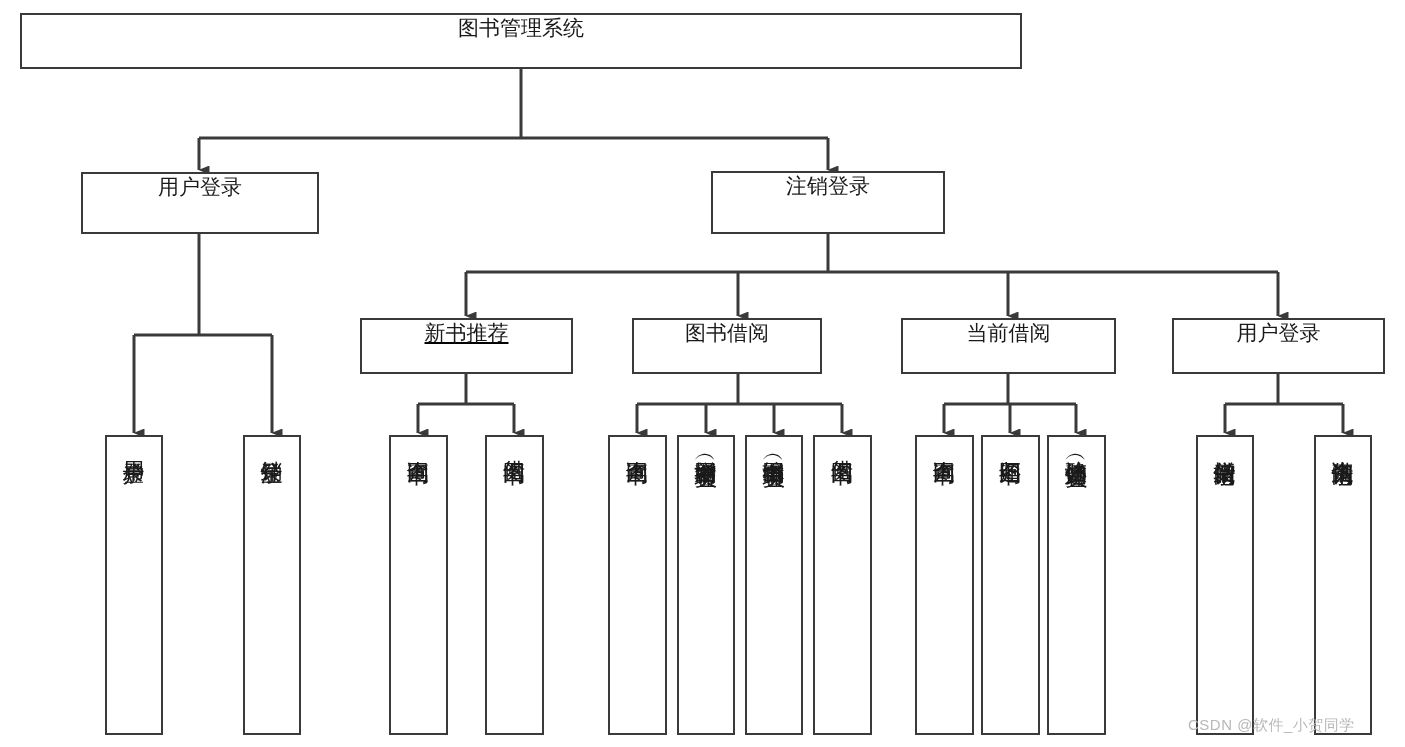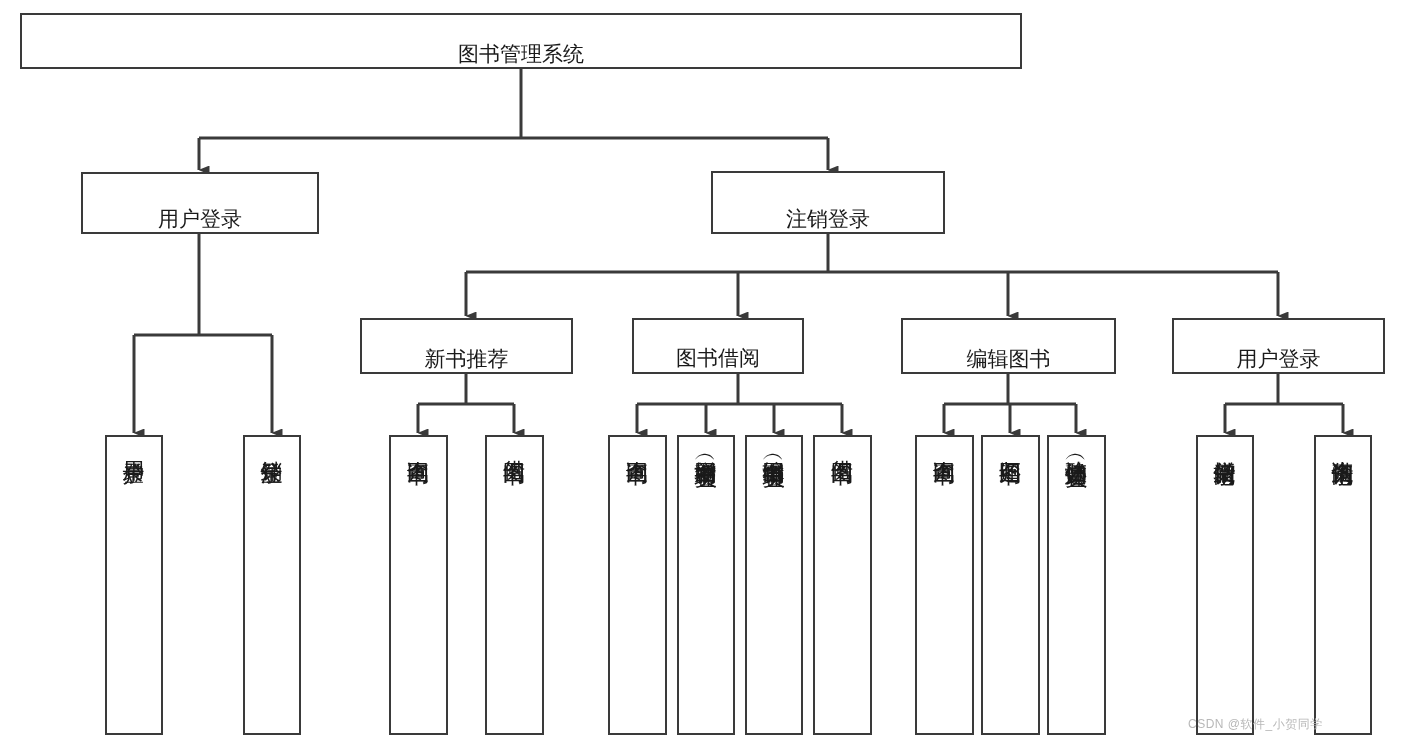--- a/index.html
+++ b/index.html
@@ -26,21 +26,21 @@
     width: 1405px;
     height: 747px;
     display: block;
   }
   .node-box {
     position: absolute;
     box-sizing: border-box;
     background: #ffffff;
     border: 2px solid #3a3a3a;
     display: flex;
-    align-items: flex-end;
+    align-items: flex-start;
     justify-content: center;
     overflow: hidden;
   }
   .node-label {
     color: #1a1a1a;
     line-height: 1.22;
     text-align: center;
     white-space: pre-line;
   }
   .node-h .node-label {
@@ -55,21 +55,21 @@
     writing-mode: vertical-rl;
     text-orientation: upright;
     font-size: 22px;
     letter-spacing: 1px;
     line-height: 1.05;
   }
   .watermark {
     position: absolute;
     left: 1188px;
     top: 716px;
-    font-size: 12px;
+    font-size: 15px;
     color: #b8b8b8;
     white-space: nowrap;
     letter-spacing: 0.5px;
     pointer-events: none;
   }
 </style>
 </head>
 <body>
 
 <div id="diagram-root">
@@ -120,28 +120,28 @@
   <div id="node-layer">
       <div class="node-box node-h" style="left: 20px; top: 13px; width: 1002px; height: 56px;">
         <span class="node-label">图书管理系统</span>
       </div>
       <div class="node-box node-h" style="left: 81px; top: 172px; width: 238px; height: 62px;">
         <span class="node-label">用户登录</span>
       </div>
       <div class="node-box node-h" style="left: 711px; top: 171px; width: 234px; height: 63px;">
         <span class="node-label">注销登录</span>
       </div>
-      <div class="node-box node-h" style="left: 360px; top: 318px; width: 213px; height: 56px;">
+      <div class="node-box node-h" style="left: 360px; top: 318px; width: 213px; height: 56px; text-decoration: underline;">
         <span class="node-label">新书推荐</span>
       </div>
-      <div class="node-box node-h" style="left: 632px; top: 318px; width: 172px; height: 56px; font-family: Liberation Serif, serif;">
+      <div class="node-box node-h" style="left: 632px; top: 318px; width: 190px; height: 56px;">
         <span class="node-label">图书借阅</span>
       </div>
       <div class="node-box node-h" style="left: 901px; top: 318px; width: 215px; height: 56px;">
-        <span class="node-label">编辑图书</span>
+        <span class="node-label">当前借阅</span>
       </div>
       <div class="node-box node-h" style="left: 1172px; top: 318px; width: 213px; height: 56px;">
         <span class="node-label">用户登录</span>
       </div>
       <div class="node-box node-v" style="left: 105px; top: 435px; width: 58px; height: 300px;">
         <span class="node-label">用户登录</span>
       </div>
       <div class="node-box node-v" style="left: 243px; top: 435px; width: 58px; height: 300px;">
         <span class="node-label">注销登录</span>
       </div>

